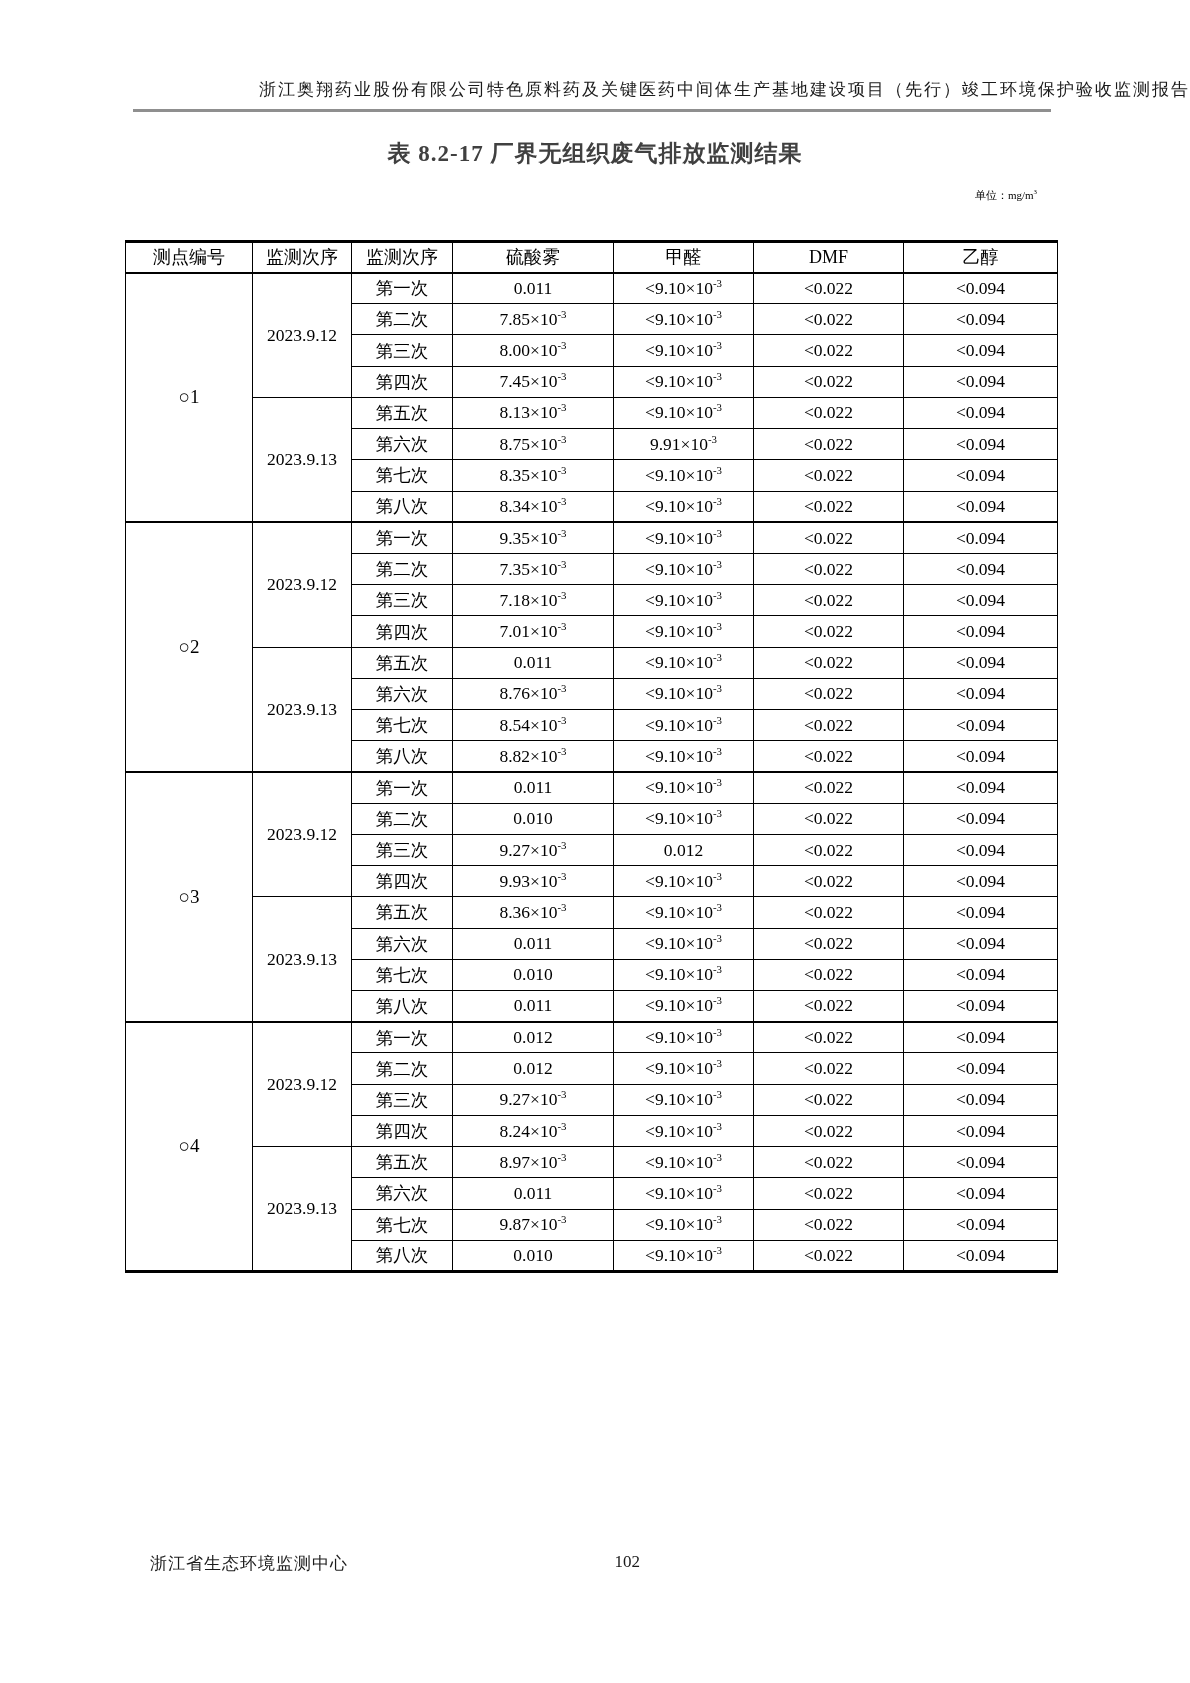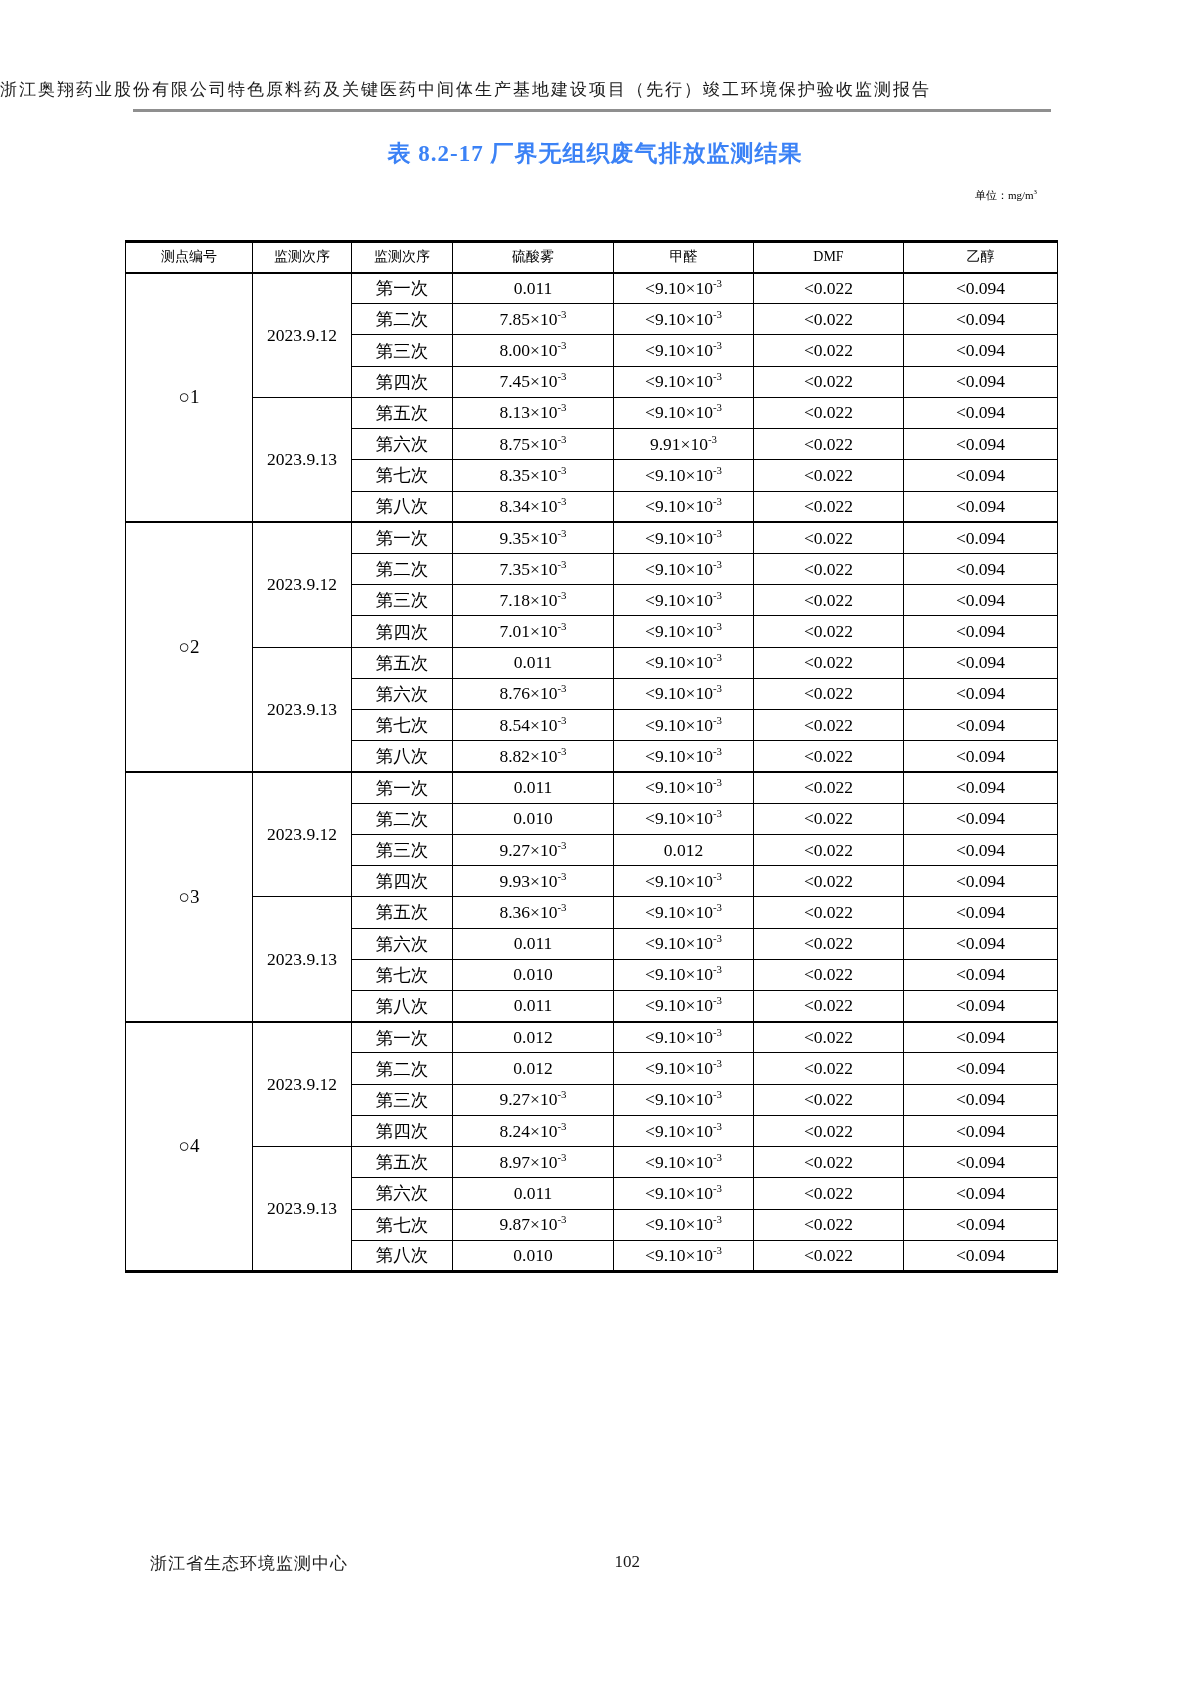--- a/index.html
+++ b/index.html
@@ -5,32 +5,32 @@
   * { margin:0; padding:0; box-sizing:border-box; }
   html,body { background:#ffffff; }
   body {
     width:1190px; height:1683px;
     position:relative;
     font-family:"Liberation Serif","DejaVu Serif",serif;
     color:#111111;
   }
   .page-header {
     position:absolute; top:78px; left:0; width:1190px;
-    text-align:left;
+    text-align:right;
     font-size:17px; letter-spacing:2px; color:#1a1a1a;
     white-space:nowrap;
   }
   .header-rule {
     position:absolute; top:109px; left:133px; width:918px; height:3px;
     background:#8f8f8f;
   }
   .doc-title {
     position:absolute; top:138px; left:0; width:1190px;
     text-align:center;
-    font-size:23px; font-weight:bold; letter-spacing:1px; color:#3b82f6;
+    font-size:23px; font-weight:bold; letter-spacing:1px; color:#404040;
   }
   .unit-line {
     position:absolute; top:188px; left:125px; width:932px;
     text-align:right; padding-right:20px;
     font-size:11px; color:#000;
   }
   .monitor-table {
     position:absolute; top:240px; left:125px;
     width:932px; height:1033px;
     border-collapse:collapse;
@@ -38,21 +38,21 @@
     font-size:17.5px; color:#000;
   }
   .monitor-table th, .monitor-table td {
     text-align:center; vertical-align:middle;
     border:1px solid #000;
     padding:0 2px;
     font-weight:normal;
     overflow:hidden; white-space:nowrap;
   }
   .monitor-table { border-top:3px solid #000; border-bottom:3px solid #000; }
-  .monitor-table thead th { border-bottom:2px solid #000; height:31px; font-size:14px; }
+  .monitor-table thead th { border-bottom:2px solid #000; height:31px; font-size:18px; }
   .monitor-table tr { height:31px; }
   .monitor-table tr.block-start td { border-top:2px solid #000; }
   .point-cell { font-size:19px; }
   sup { font-size:0.62em; vertical-align:super; line-height:0; }
   .page-footer-left {
     position:absolute; top:1552px; left:150px;
     font-size:17px; color:#1a1a1a; letter-spacing:1px;text-align:right;
   }
   .page-footer-num {
     position:absolute; top:1552px; left:580px; width:60px;

